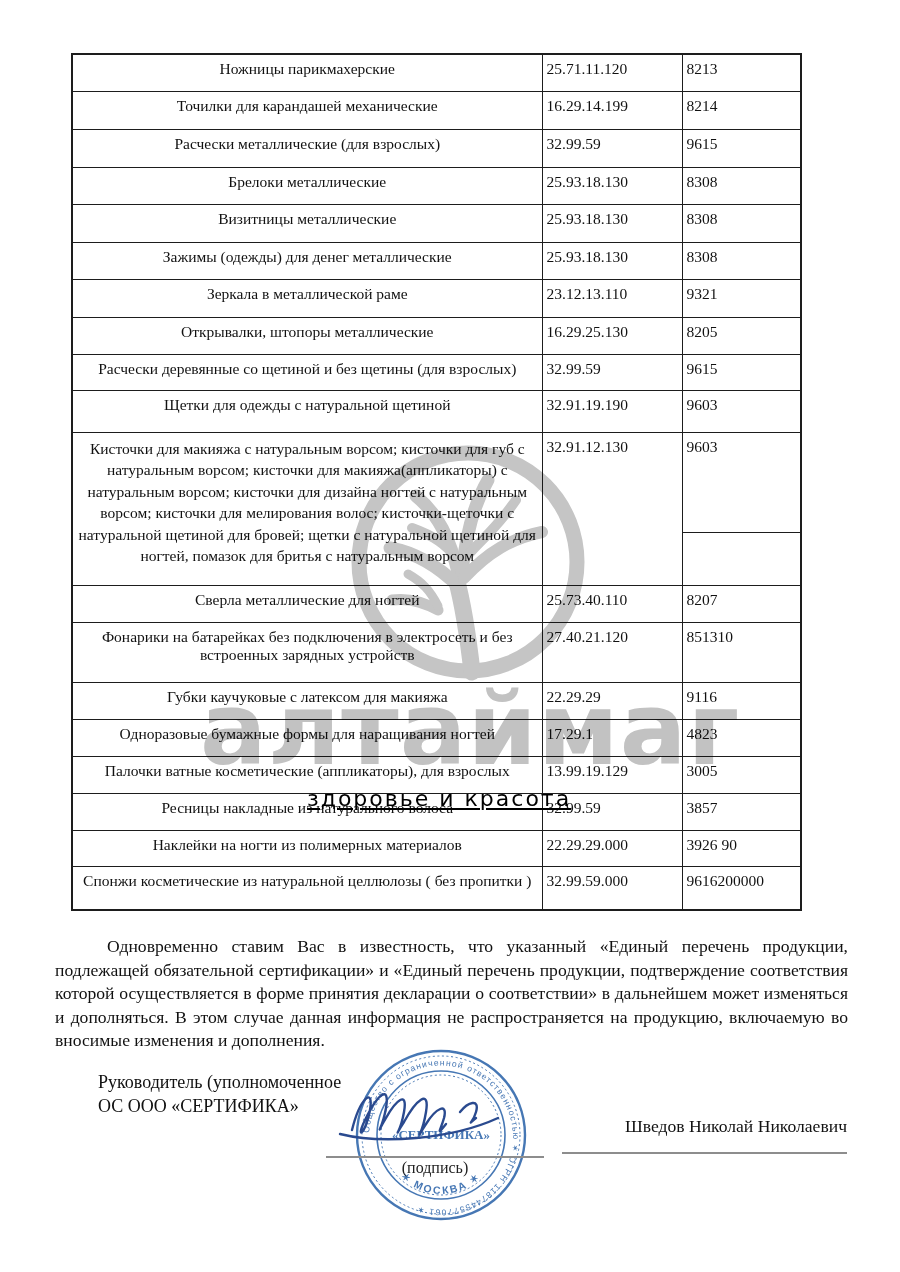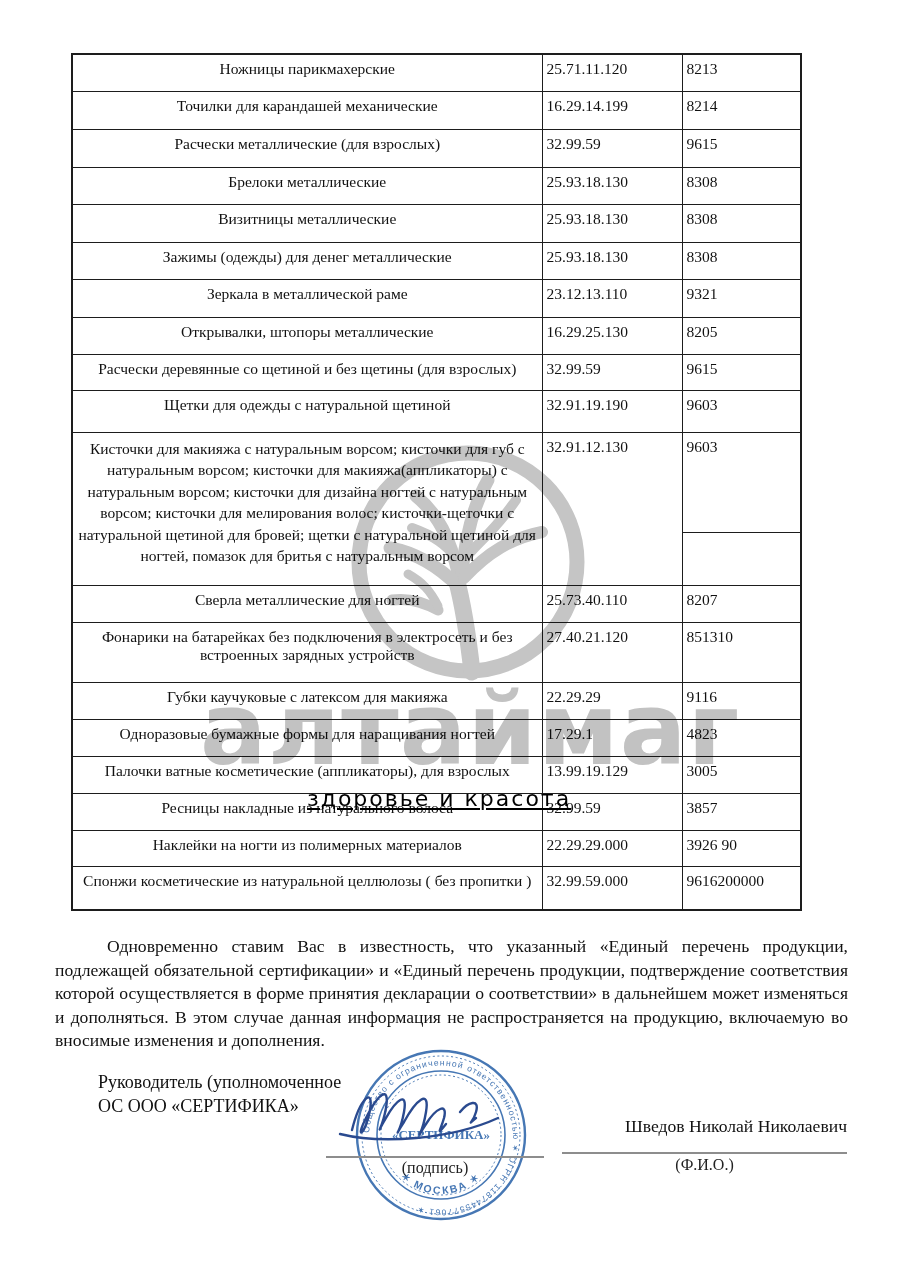--- a/index.html
+++ b/index.html
@@ -242,15 +242,14 @@
         <path d="M130,44 C138,34 150,30 146,44 C143,55 136,58 146,50"></path>
       </g>
     </svg>
   </div>
 
   <div class="sig-line line-left"></div>
   <div class="sig-caption cap-podpis">(подпись)</div>
 
   <div class="fio-name">Шведов Николай Николаевич</div>
   <div class="sig-line line-right"></div>
-  <div class="sig-caption cap-fio">(Ф.И.О.)</div>
 
 </div>
 
 </body></html>

